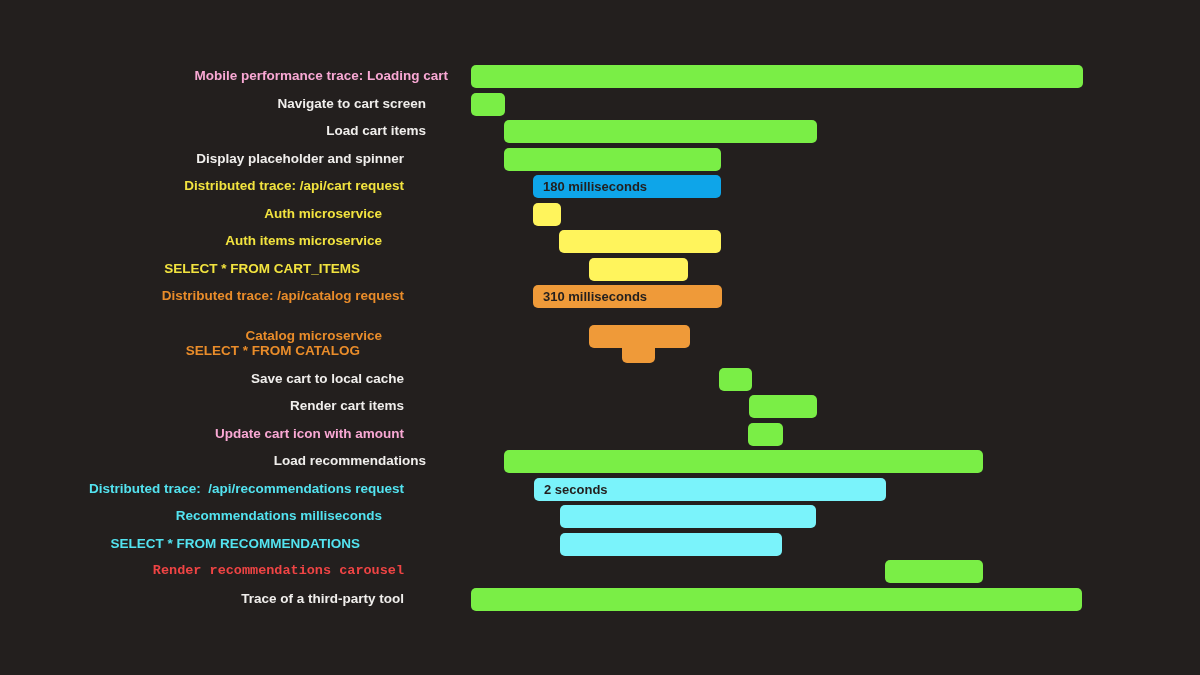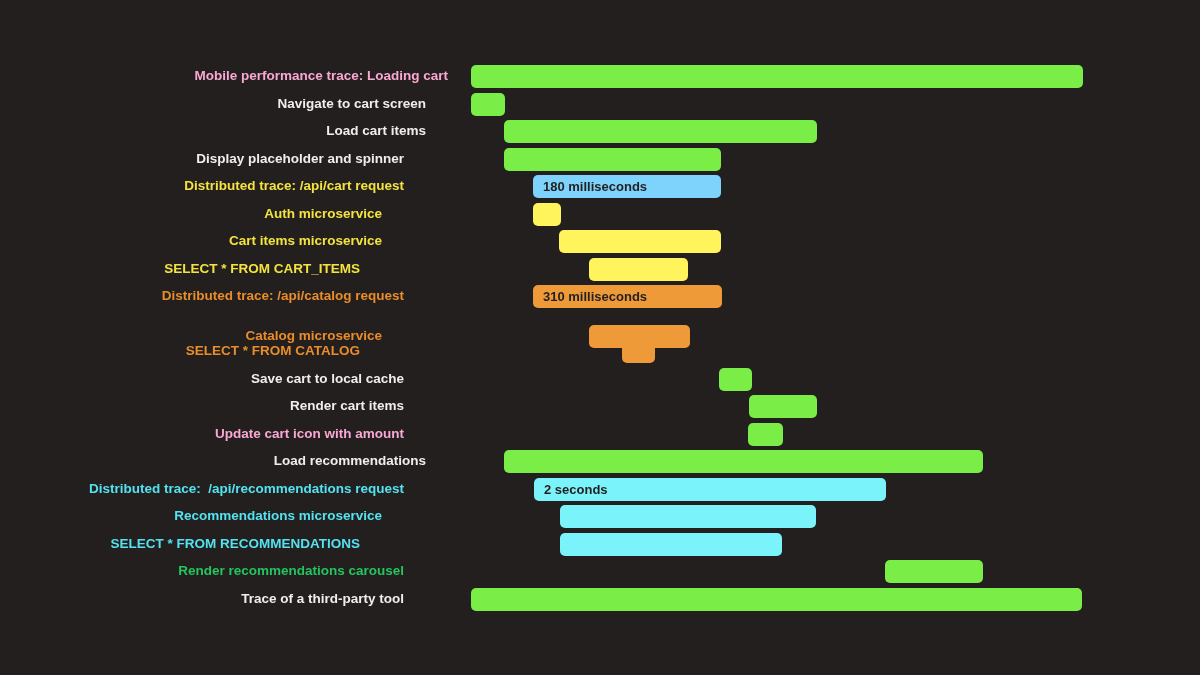--- a/index.html
+++ b/index.html
@@ -87,33 +87,33 @@
     <div class="row" style="top: 146.5px;">
       <div class="label-box" style="width: 404px;">
         <span class="label-text" style="color: rgb(240, 238, 236);">Display placeholder and spinner</span>
       </div>
       <div class="bar" style="left: 504px; width: 217px; background: rgb(122, 238, 70);"></div>
     </div>
     <div class="row" style="top: 174px;">
       <div class="label-box" style="width: 404px;">
         <span class="label-text" style="color: rgb(242, 227, 63);">Distributed trace: /api/cart request</span>
       </div>
-      <div class="bar" style="left: 533px; width: 188px; background: #7dd3fc;">
+      <div class="bar" style="left: 533px; width: 188px; background: #0ea5e9;">
         <span class="bar-text" style="color: rgb(35, 31, 30);">180 milliseconds</span>
       </div>
     </div>
     <div class="row" style="top: 201.5px;">
       <div class="label-box" style="width: 382px;">
         <span class="label-text" style="color: rgb(242, 227, 63);">Auth microservice</span>
       </div>
       <div class="bar" style="left: 533px; width: 28px; background: rgb(255, 244, 92);"></div>
     </div>
     <div class="row" style="top: 229px;">
       <div class="label-box" style="width: 382px;">
-        <span class="label-text" style="color: rgb(242, 227, 63);">Cart items microservice</span>
+        <span class="label-text" style="color: rgb(242, 227, 63);">Auth items microservice</span>
       </div>
       <div class="bar" style="left: 559px; width: 162px; background: rgb(255, 244, 92);"></div>
     </div>
     <div class="row" style="top: 256.5px;">
       <div class="label-box" style="width: 360px;">
         <span class="label-text" style="color: rgb(242, 227, 63);">SELECT * FROM CART_ITEMS</span>
       </div>
       <div class="bar" style="left: 589px; width: 99px; background: rgb(255, 244, 92);"></div>
     </div>
     <div class="row" style="top: 284px;">
@@ -163,33 +163,33 @@
     <div class="row" style="top: 476.5px;">
       <div class="label-box" style="width: 404px;">
         <span class="label-text" style="color: rgb(83, 227, 240);">Distributed trace:  /api/recommendations request</span>
       </div>
       <div class="bar" style="left: 534px; width: 352px; background: rgb(122, 243, 251);">
         <span class="bar-text" style="color: rgb(35, 31, 30);">2 seconds</span>
       </div>
     </div>
     <div class="row" style="top: 504px;">
       <div class="label-box" style="width: 382px;">
-        <span class="label-text" style="color: rgb(83, 227, 240);">Recommendations microservice</span>
+        <span class="label-text" style="color: rgb(83, 227, 240);">Recommendations milliseconds</span>
       </div>
       <div class="bar" style="left: 560px; width: 256px; background: rgb(122, 243, 251);"></div>
     </div>
     <div class="row" style="top: 531.5px;">
       <div class="label-box" style="width: 360px;">
         <span class="label-text" style="color: rgb(83, 227, 240);">SELECT * FROM RECOMMENDATIONS</span>
       </div>
       <div class="bar" style="left: 560px; width: 222px; background: rgb(122, 243, 251);"></div>
     </div>
     <div class="row" style="top: 559px;">
       <div class="label-box" style="width: 404px;">
-        <span class="label-text" style="color: #22c55e;">Render recommendations carousel</span>
+        <span class="label-text" style="color: #ef4444; font-family: Liberation Mono, monospace;">Render recommendations carousel</span>
       </div>
       <div class="bar" style="left: 885px; width: 98px; background: rgb(122, 238, 70);"></div>
     </div>
     <div class="row" style="top: 586.5px;">
       <div class="label-box" style="width: 404px;">
         <span class="label-text" style="color: rgb(240, 238, 236);">Trace of a third-party tool</span>
       </div>
       <div class="bar" style="left: 471px; width: 611px; background: rgb(122, 238, 70);"></div>
     </div>
   </div>

